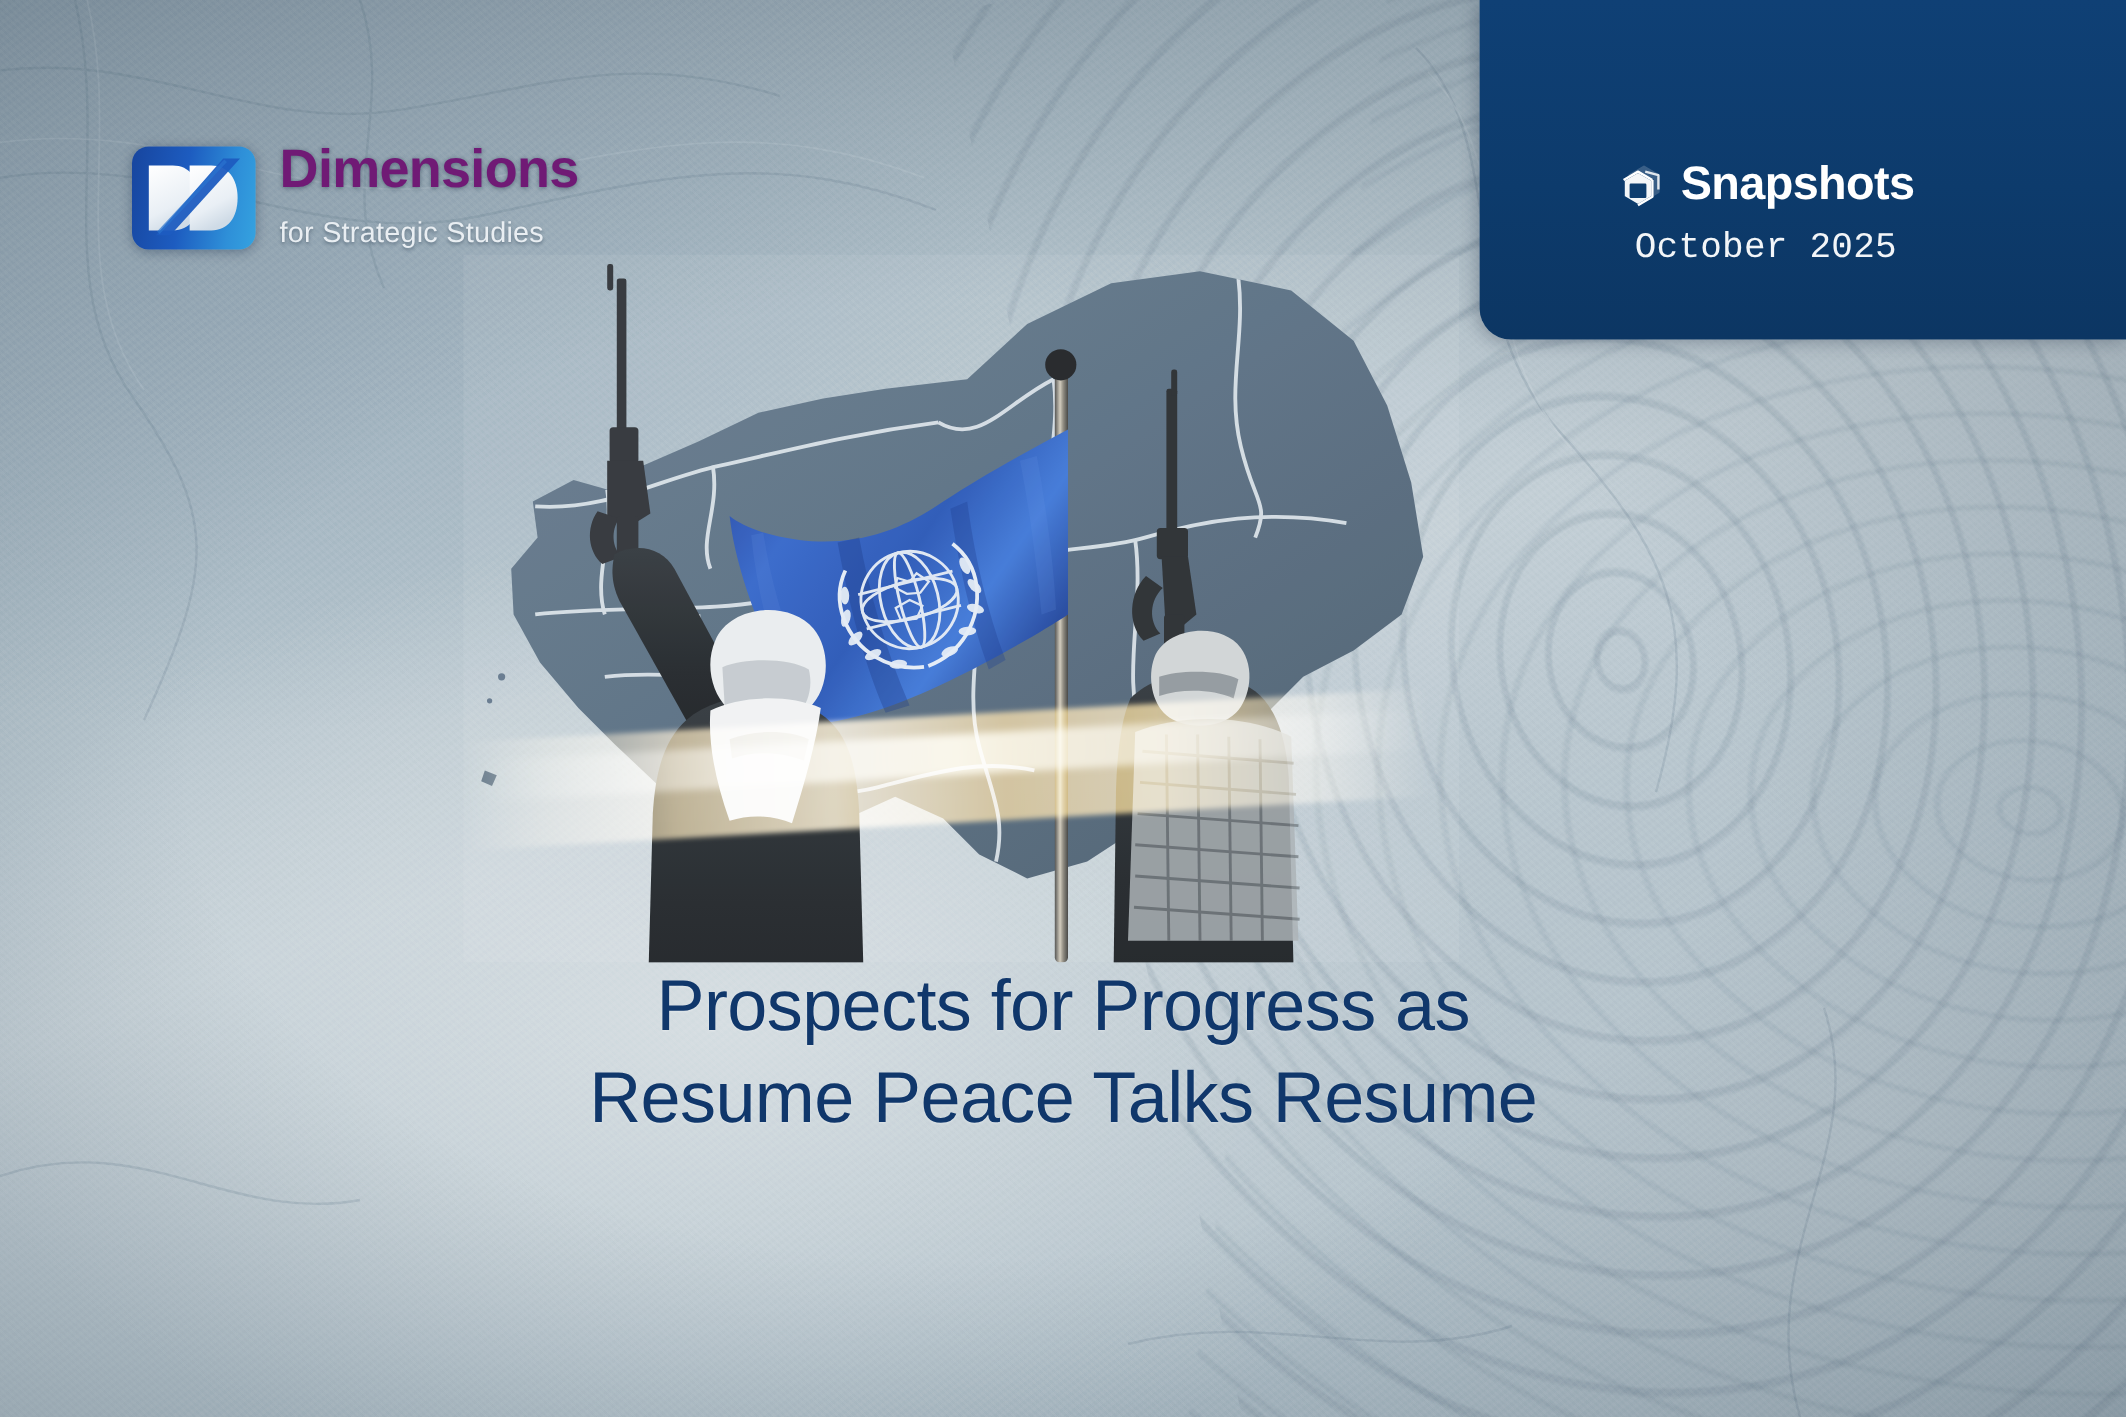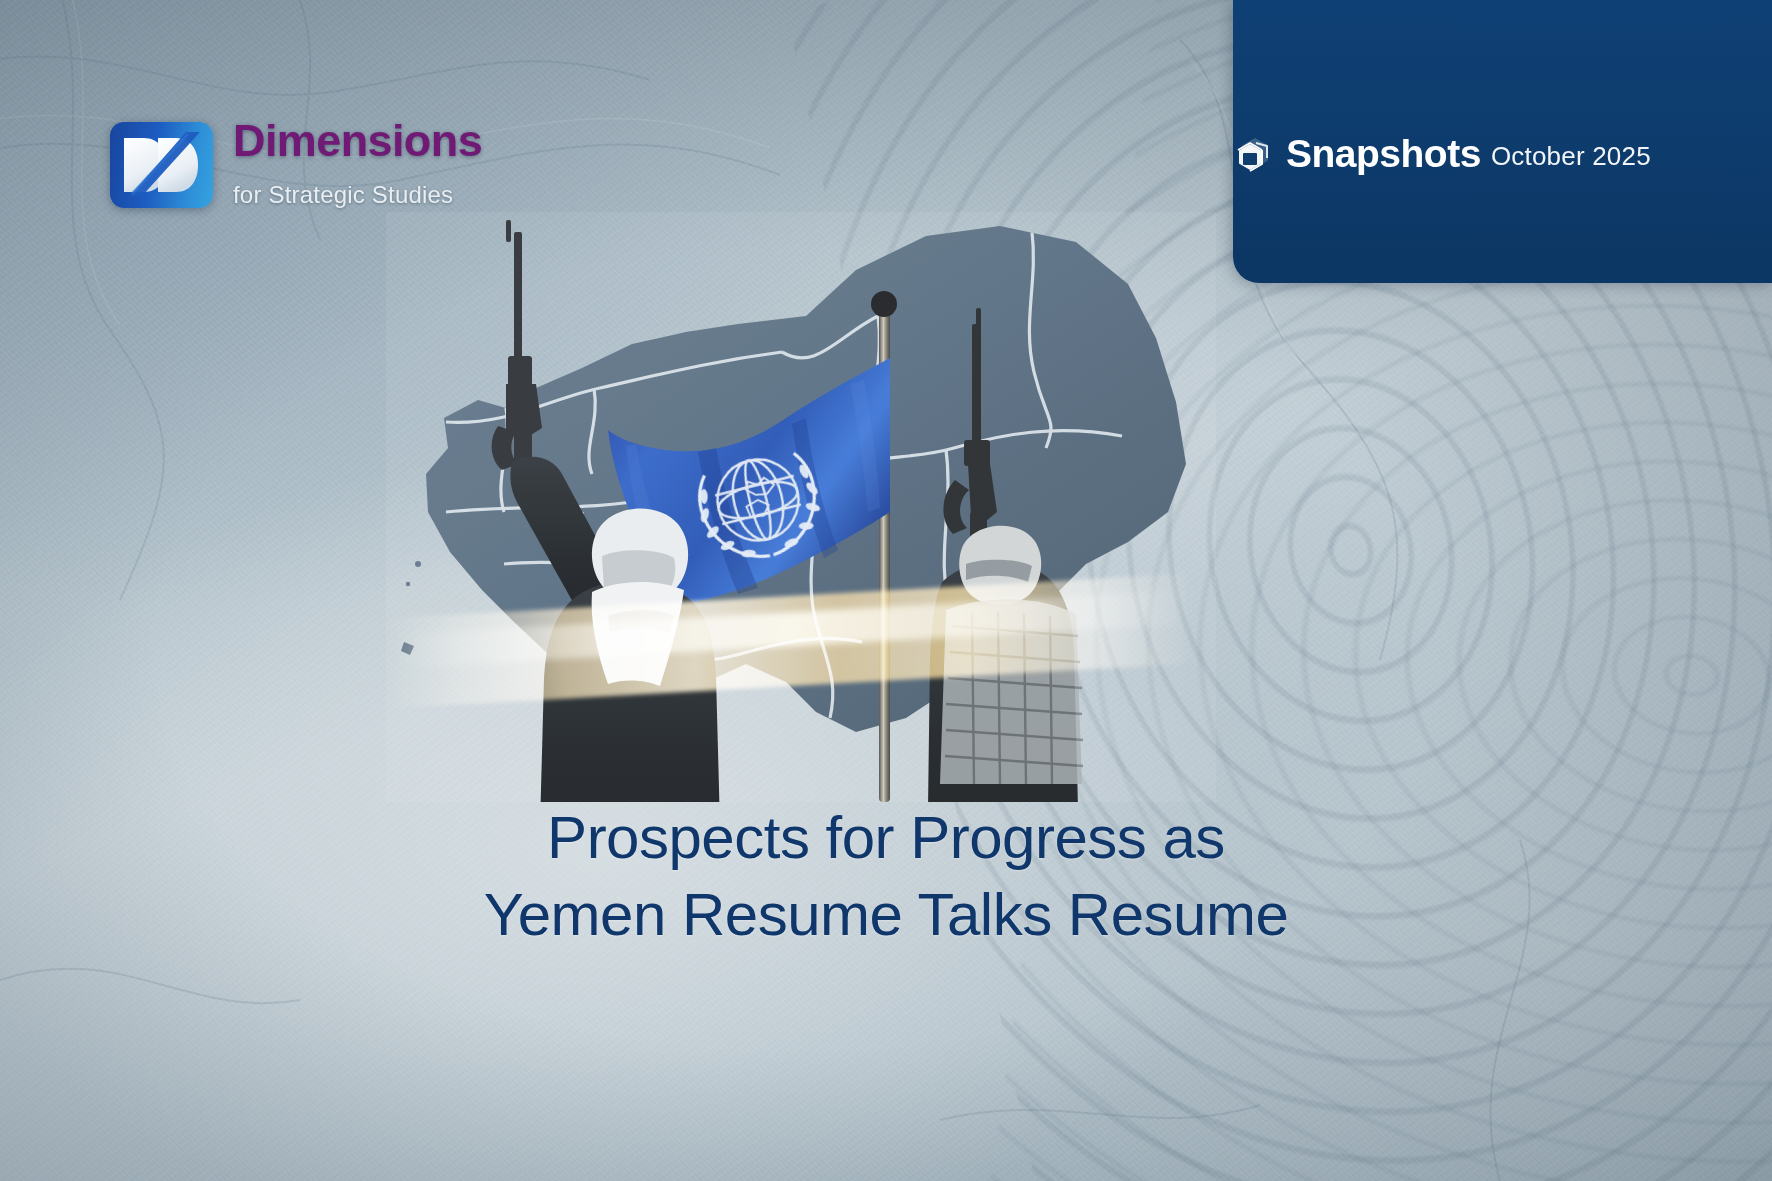--- a/index.html
+++ b/index.html
@@ -104,29 +104,29 @@
     position:absolute; top:0; left:1233px;
     width:539px; height:283px;
     background:#0e3d6e;
     background:linear-gradient(180deg,#0f4075 0%, #0d3b6c 55%, #0c3663 100%);
     border-bottom-left-radius:26px;
     z-index:30;
     box-shadow:-2px 2px 14px rgba(10,25,45,.28);
   }
   .badge-inner{
     position:absolute; left:0; right:62px; top:132px;
-    display:flex; flex-direction:row; align-items:center; gap:10px;
+    display:flex; flex-direction:column; align-items:center; gap:10px;
   }
   .badge-row{ display:flex; align-items:center; gap:13px; }
   .badge-icon{ width:40px; height:40px; flex:none; }
   .badge-title{
     font-size:39px; font-weight:bold; color:#ffffff; letter-spacing:-0.5px;
   }
   .badge-date{
-    font-size:26px; color:#f2f5f8; letter-spacing:0.2px; margin-top:4px;
+    font-size:30px; color:#f2f5f8; letter-spacing:0.2px; margin-top:4px;font-family:Liberation Mono, monospace;
   }
 
   
   .collage{
     position:absolute; left:386px; top:212px;
     width:830px; height:590px;
     z-index:12;
   }
   .collage svg{ width:100%; height:100%; display:block; }
 
@@ -440,16 +440,16 @@
           </svg>
         </span>
         <span class="badge-title">Snapshots</span>
       </div>
       <div class="badge-date">October 2025</div>
     </div>
   </div>
 
   <div class="headline">
     <span class="ln">Prospects for Progress as</span>
-    <span class="ln">Yemen Resume Talks Resume</span>
+    <span class="ln">Resume Peace Talks Resume</span>
   </div>
 
 </div>
 
 </body></html>

